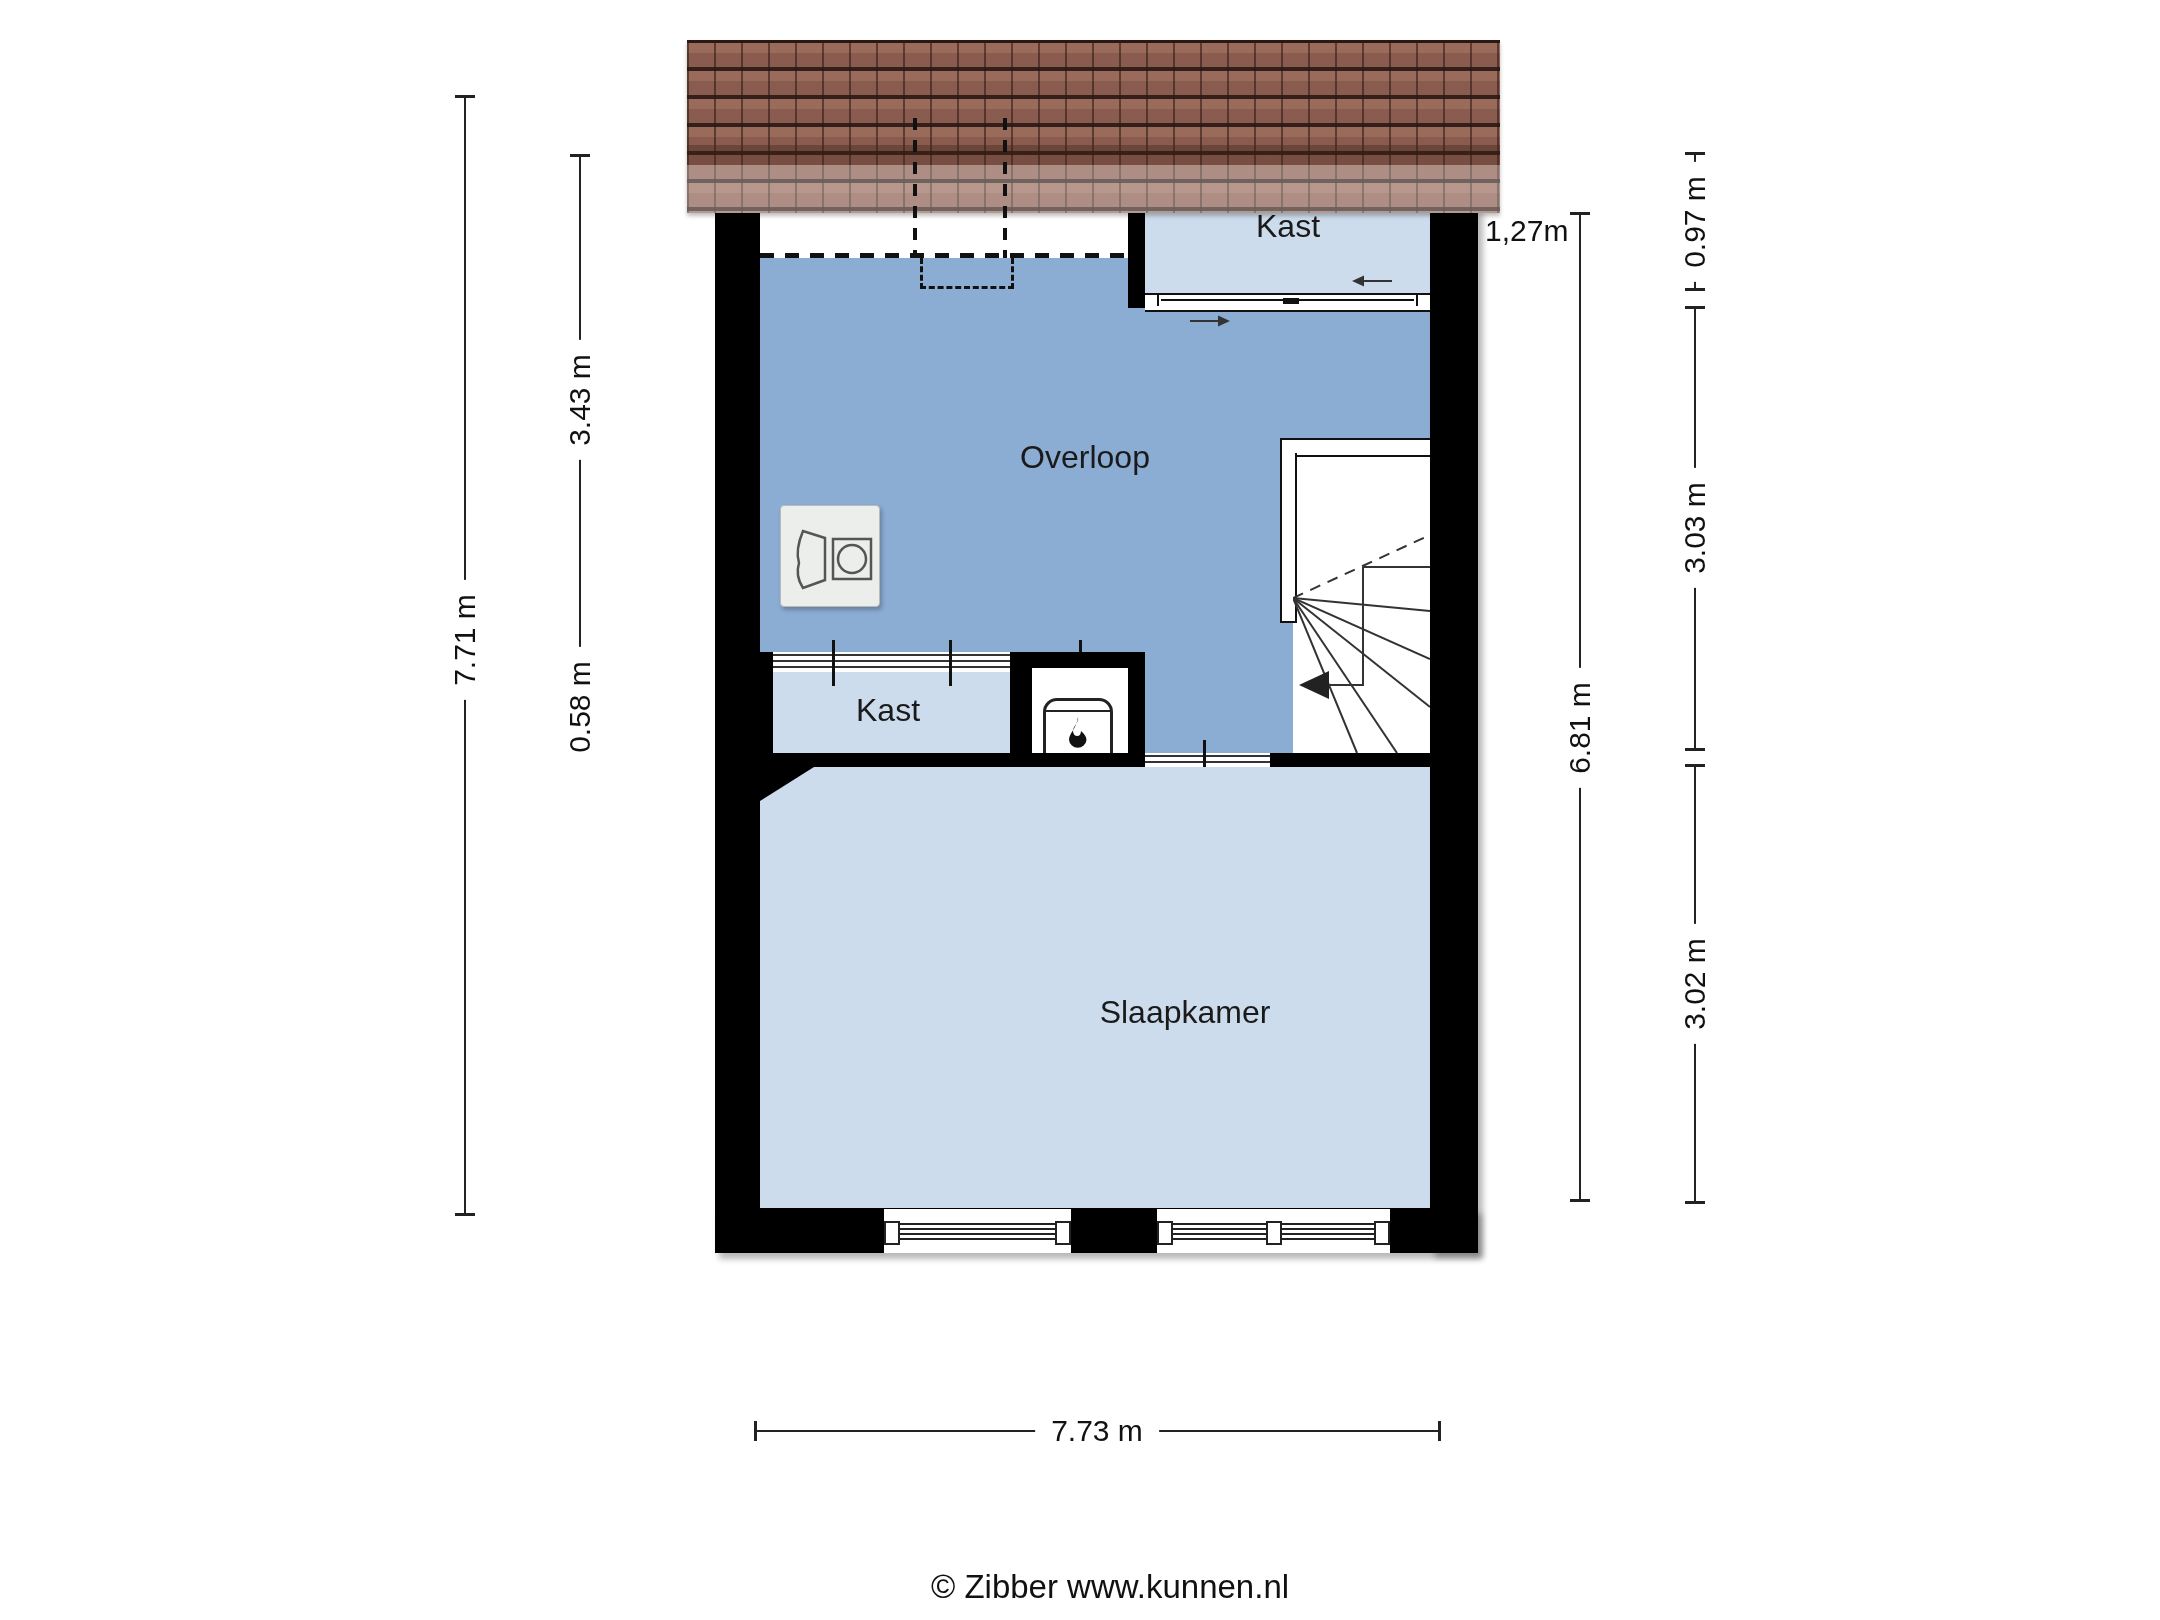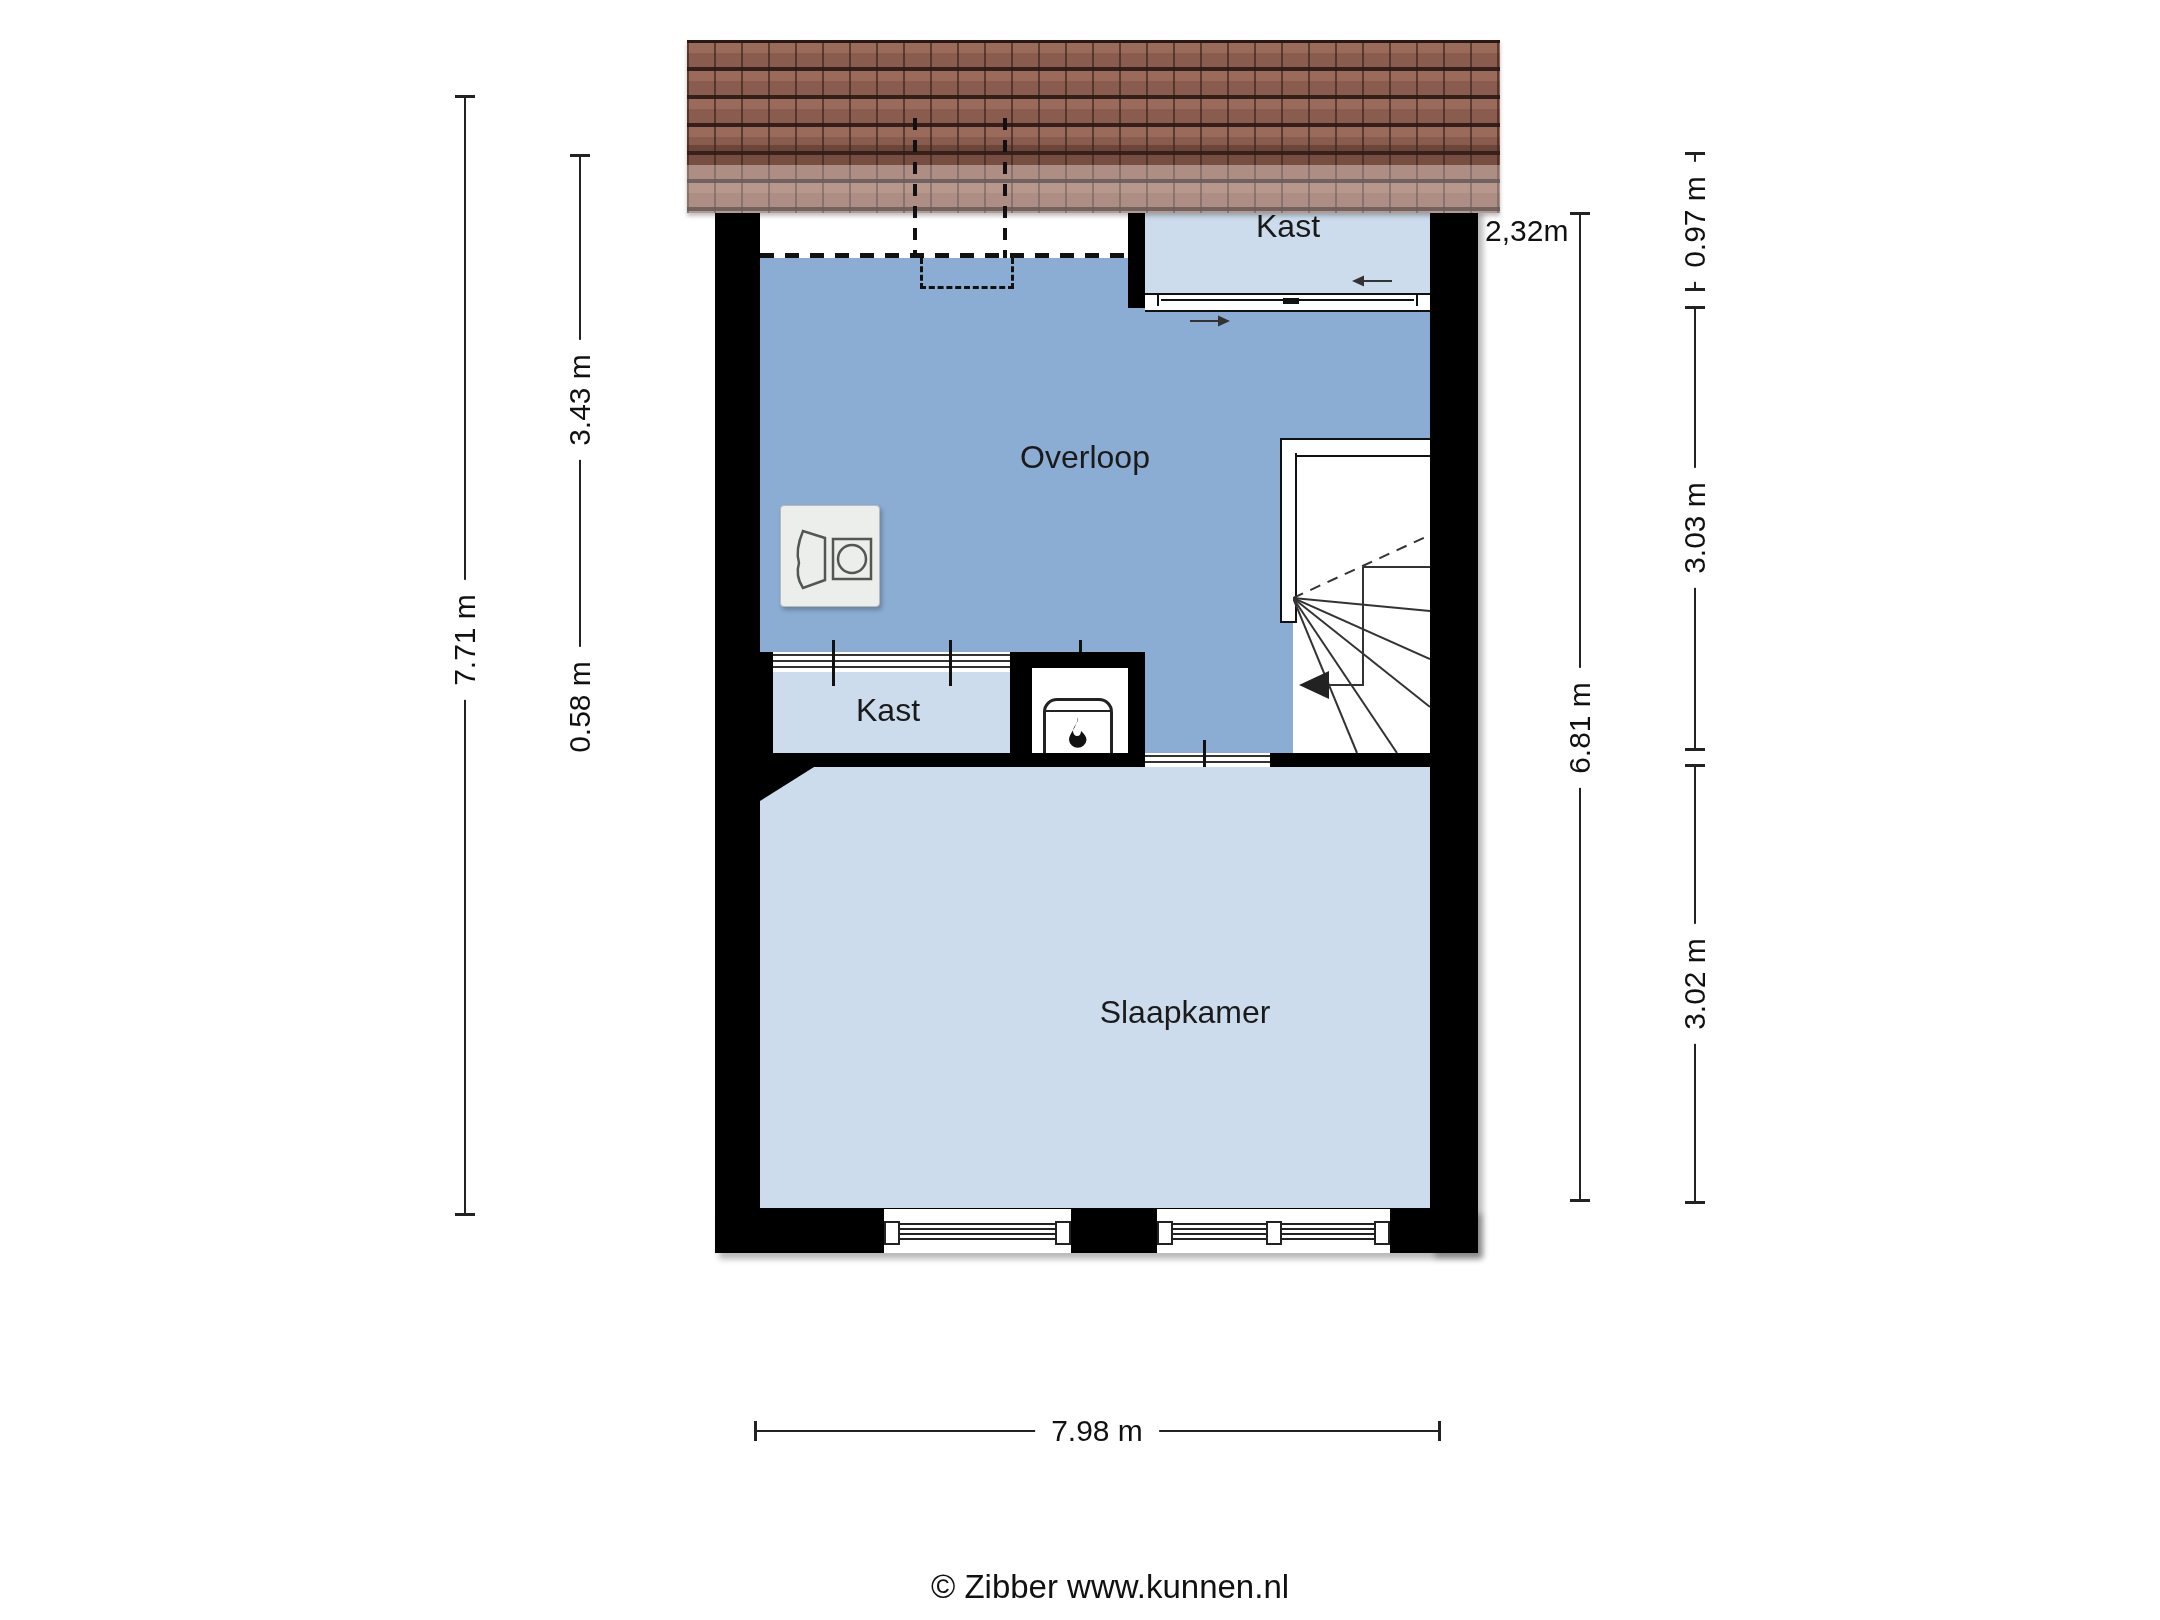--- a/index.html
+++ b/index.html
@@ -187,22 +187,22 @@
   <div class="dlv" style="left:1694px;top:307px;height:443px;"></div>
   <div class="tkh" style="left:1685px;top:306px;"></div>
   <div class="tkh" style="left:1685px;top:748px;"></div>
   <div class="dlabel-v" style="left:1695px;top:528px;">3.03 m</div>
 
   <div class="dlv" style="left:1694px;top:765px;height:438px;"></div>
   <div class="tkh" style="left:1685px;top:764px;"></div>
   <div class="tkh" style="left:1685px;top:1201px;"></div>
   <div class="dlabel-v" style="left:1695px;top:984px;">3.02 m</div>
 
-  <div class="plain-label" style="left:1485px;top:214px;">2,32m</div>
+  <div class="plain-label" style="left:1485px;top:214px;">1,27m</div>
 
   <div class="dlh" style="left:755px;top:1430px;width:685px;"></div>
   <div class="tkv" style="left:754px;top:1421px;"></div>
   <div class="tkv" style="left:1438px;top:1421px;"></div>
-  <div class="dlabel-h" style="left:1097px;top:1431px;">7.98 m</div>
+  <div class="dlabel-h" style="left:1097px;top:1431px;">7.73 m</div>
 
   <div class="footer-line" style="left:1110px;top:1568px;">© Zibber www.kunnen.nl</div>
 
 </div>
 
 </body></html>

